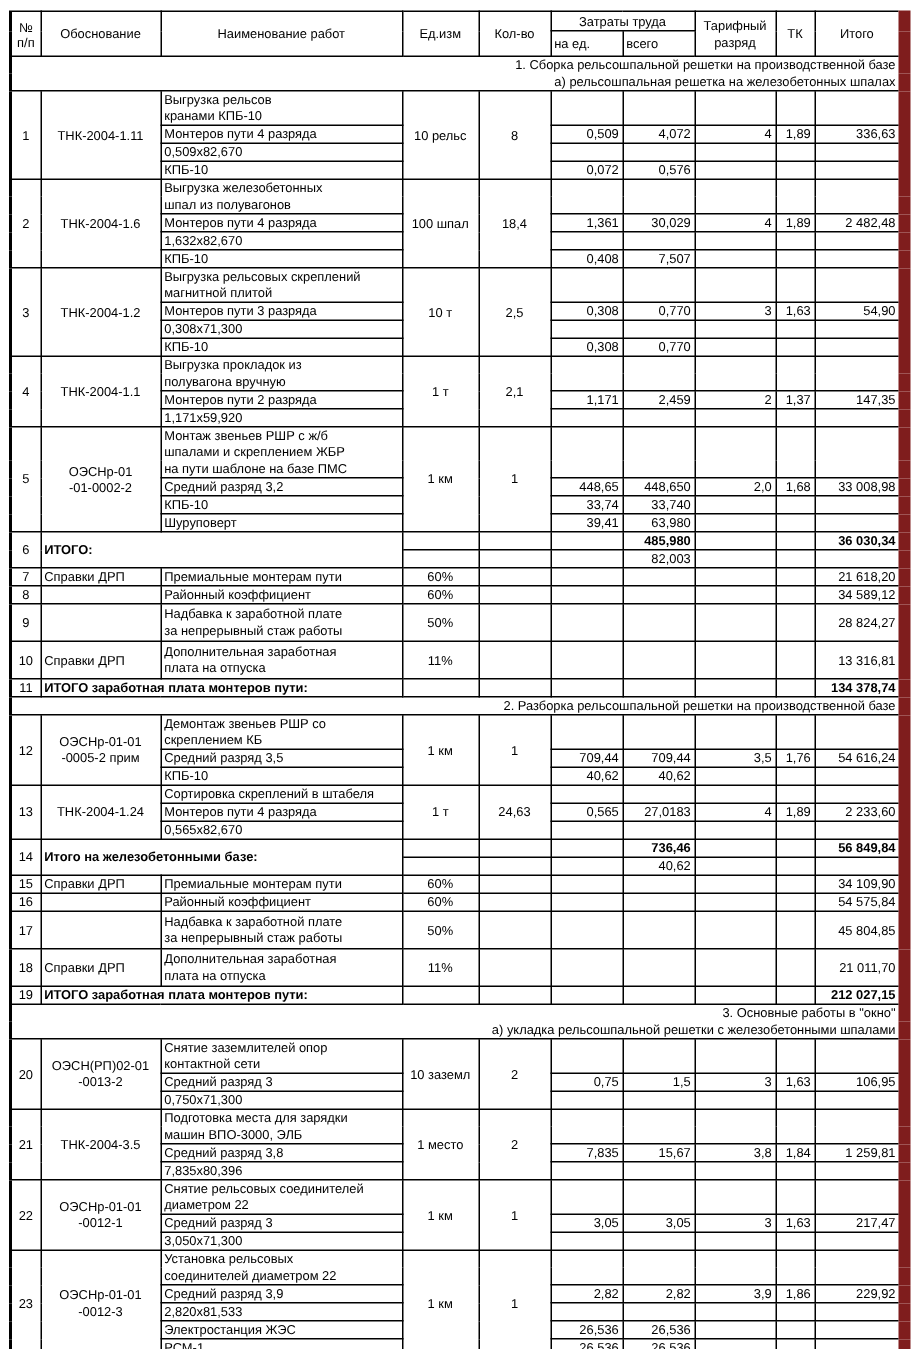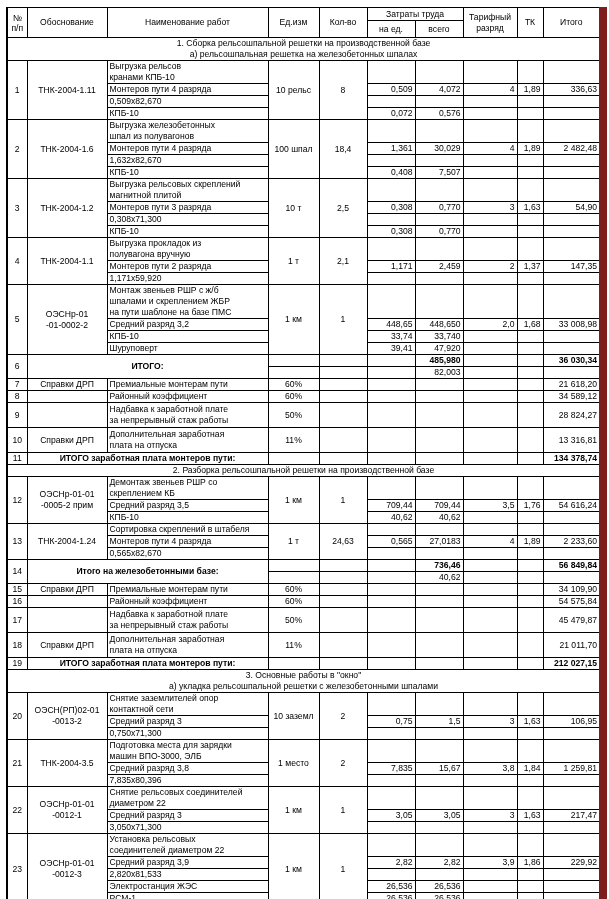--- a/index.html
+++ b/index.html
@@ -3,25 +3,25 @@
 <meta charset="utf-8">
 <style>
   html,body{margin:0;padding:0;background:#fff;}
   body{width:609px;height:899px;overflow:hidden;font-family:"Liberation Sans",sans-serif;font-size:8.6px;color:#000;}
   #doc{position:absolute;left:6px;top:7px;}
   table{border-collapse:collapse;table-layout:fixed;width:596px;}
   td,th{border:1px solid #000;padding:0 2px;height:11px;line-height:10.6px;white-space:nowrap;overflow:hidden;font-weight:normal;vertical-align:middle;}
   th{text-align:center;}
   .c{text-align:center;}
   .r{text-align:right;}
-  .l{text-align:center;}
+  .l{text-align:left;}
   .b{font-weight:bold;}
   .outer-l{border-left:2px solid #000;}
   .outer-r{border-right:8px solid #7f1d1d;}
-  .sec td{text-align:center;}
+  .sec td{text-align:right;}
   .wrap{white-space:normal;margin-top:19px;}
   .hdr th{height:12px;}
   .thick-b{border-bottom:2px solid #000;}
 </style>
 </head>
 <body>
 
 <div id="doc">
 <table>
   <colgroup>
@@ -244,21 +244,21 @@
           <td>КПБ-10</td>
       <td class="r">33,74</td>
       <td class="r">33,740</td>
           <td></td>
           <td></td>
           <td class="outer-r"></td>
         </tr>
     <tr>
           <td>Шуруповерт</td>
       <td class="r">39,41</td>
-      <td class="r">47,920</td>
+      <td class="r">63,980</td>
           <td></td>
           <td></td>
           <td class="outer-r"></td>
         </tr>
 
     <tr>
       <td rowspan="2" class="c outer-l">6</td>
       <td rowspan="2" colspan="2" class="l b">ИТОГО:</td>
       <td></td>
           <td></td>
@@ -457,21 +457,21 @@
     <tr>
       <td class="c outer-l">17</td>
       <td></td>
       <td style="height:24px"><span>Надбавка к заработной плате</span><br><span>за непрерывный стаж работы</span></td>
       <td class="c">50%</td>
       <td></td>
           <td></td>
           <td></td>
           <td></td>
           <td></td>
-      <td class="r outer-r">45 479,87</td>
+      <td class="r outer-r">45 804,85</td>
     </tr>
 
     <tr>
       <td class="c outer-l">18</td>
       <td class="l">Справки ДРП</td>
       <td style="height:24px"><span>Дополнительная заработная</span><br><span>плата на отпуска</span></td>
       <td class="c">11%</td>
       <td></td>
           <td></td>
           <td></td>

